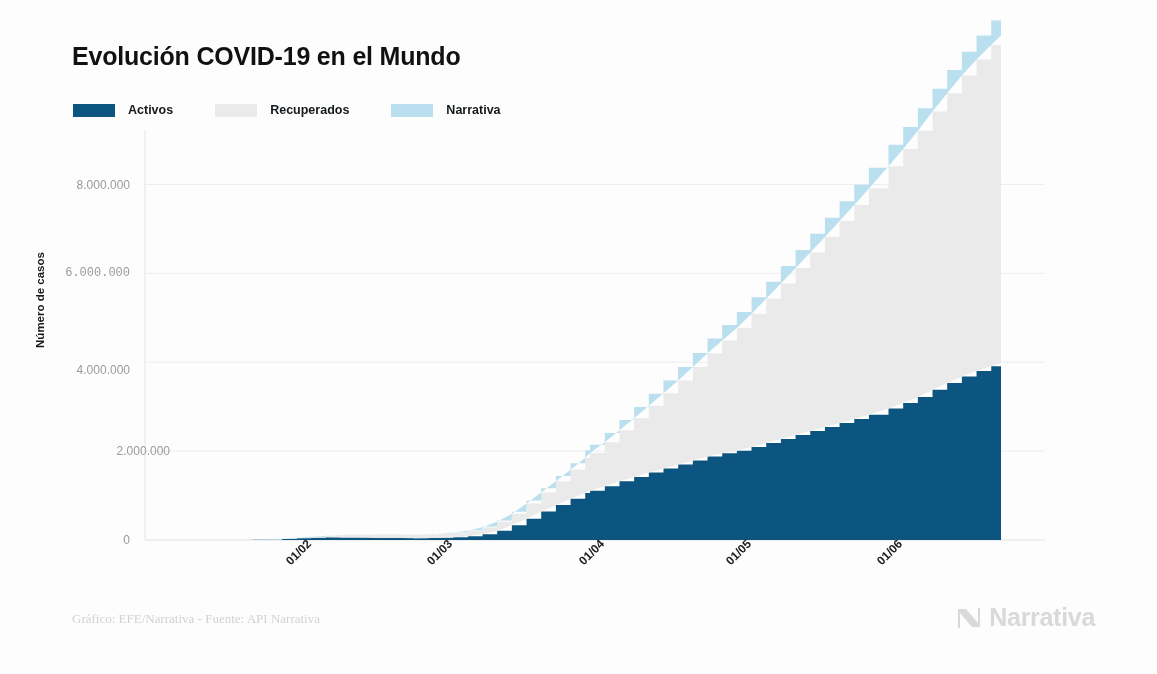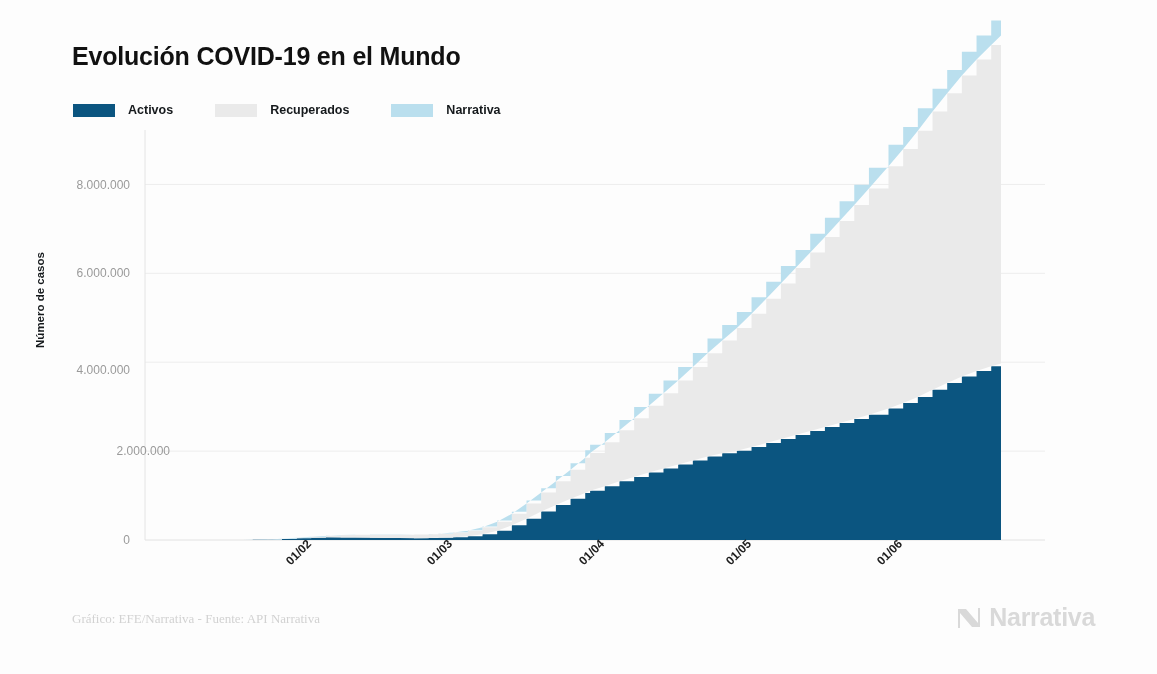--- a/index.html
+++ b/index.html
@@ -148,21 +148,21 @@
         <line x1="145" x2="1045" y1="184.44444444444446" y2="184.44444444444446" stroke="#ededed" stroke-width="1"></line>
         <line x1="145" x2="145" y1="130" y2="540" stroke="#e4e4e4" stroke-width="1"></line>
         <path d="M 145 540 L 145 540 L 169.45714285714286 540 L 169.45714285714286 540 L 193.9142857142857 540 L 193.9142857142857 540 L 218.37142857142857 540 L 218.37142857142857 540 L 242.82857142857142 540 L 242.82857142857142 539.9555555555555 L 252.61142857142858 539.9555555555555 L 252.61142857142858 539.8666666666667 L 267.2857142857143 539.8666666666667 L 267.2857142857143 539.6444444444444 L 281.96000000000004 539.6444444444444 L 281.96000000000004 539.1111111111111 L 296.63428571428574 539.1111111111111 L 296.63428571428574 538.3111111111111 L 311.30857142857144 538.3111111111111 L 311.30857142857144 537.6888888888889 L 325.98285714285714 537.6888888888889 L 325.98285714285714 537.3333333333334 L 340.65714285714284 537.3333333333334 L 340.65714285714284 537.4222222222222 L 355.33142857142855 537.4222222222222 L 355.33142857142855 537.5555555555555 L 370.00571428571425 537.5555555555555 L 370.00571428571425 537.7777777777778 L 384.68000000000006 537.7777777777778 L 384.68000000000006 537.9555555555555 L 399.3542857142857 537.9555555555555 L 399.3542857142857 538.0888888888888 L 414.0285714285714 538.0888888888888 L 414.0285714285714 538.1333333333333 L 428.7028571428571 538.1333333333333 L 428.7028571428571 538 L 438.48571428571427 538 L 438.48571428571427 537.7777777777778 L 453.15999999999997 537.7777777777778 L 453.15999999999997 537.2444444444444 L 467.8342857142857 537.2444444444444 L 467.8342857142857 536.2222222222222 L 482.50857142857143 536.2222222222222 L 482.50857142857143 534.2222222222222 L 497.18285714285713 534.2222222222222 L 497.18285714285713 530.6666666666666 L 511.85714285714283 530.6666666666666 L 511.85714285714283 525.3333333333334 L 526.5314285714286 525.3333333333334 L 526.5314285714286 518.6666666666666 L 541.2057142857143 518.6666666666666 L 541.2057142857143 511.55555555555554 L 555.88 511.55555555555554 L 555.88 504.8888888888889 L 570.5542857142857 504.8888888888889 L 570.5542857142857 498.6666666666667 L 585.2285714285714 498.6666666666667 L 585.2285714285714 492.8888888888889 L 590.12 492.8888888888889 L 590.12 490.6666666666667 L 604.7942857142857 490.6666666666667 L 604.7942857142857 486.22222222222223 L 619.4685714285714 486.22222222222223 L 619.4685714285714 481.3333333333333 L 634.1428571428571 481.3333333333333 L 634.1428571428571 476.8888888888889 L 648.8171428571428 476.8888888888889 L 648.8171428571428 472.44444444444446 L 663.4914285714286 472.44444444444446 L 663.4914285714286 468.44444444444446 L 678.1657142857143 468.44444444444446 L 678.1657142857143 464.44444444444446 L 692.84 464.44444444444446 L 692.84 460.44444444444446 L 707.5142857142857 460.44444444444446 L 707.5142857142857 456.44444444444446 L 722.1885714285714 456.44444444444446 L 722.1885714285714 453.3333333333333 L 736.8628571428571 453.3333333333333 L 736.8628571428571 450.6666666666667 L 751.5371428571428 450.6666666666667 L 751.5371428571428 447.1111111111111 L 766.2114285714287 447.1111111111111 L 766.2114285714287 443.1111111111111 L 780.8857142857144 443.1111111111111 L 780.8857142857144 439.1111111111111 L 795.5600000000001 439.1111111111111 L 795.5600000000001 435.1111111111111 L 810.2342857142858 435.1111111111111 L 810.2342857142858 431.1111111111111 L 824.9085714285715 431.1111111111111 L 824.9085714285715 427.1111111111111 L 839.5828571428572 427.1111111111111 L 839.5828571428572 423.1111111111111 L 854.2571428571429 423.1111111111111 L 854.2571428571429 419.1111111111111 L 868.9314285714286 419.1111111111111 L 868.9314285714286 414.66666666666663 L 888.4971428571429 414.66666666666663 L 888.4971428571429 408.44444444444446 L 903.1714285714286 408.44444444444446 L 903.1714285714286 403.1111111111111 L 917.8457142857143 403.1111111111111 L 917.8457142857143 396.8888888888889 L 932.52 396.8888888888889 L 932.52 389.7777777777778 L 947.1942857142857 389.7777777777778 L 947.1942857142857 383.1111111111111 L 961.8685714285714 383.1111111111111 L 961.8685714285714 376.44444444444446 L 976.5428571428571 376.44444444444446 L 976.5428571428571 371.1111111111111 L 991.2171428571428 371.1111111111111 L 991.2171428571428 366.2222222222222 L 1001 366.2222222222222 L 1001 363.55555555555554 L 1001 540 L 991.2171428571428 540 L 976.5428571428571 540 L 961.8685714285714 540 L 947.1942857142857 540 L 932.52 540 L 917.8457142857143 540 L 903.1714285714286 540 L 888.4971428571429 540 L 868.9314285714286 540 L 854.2571428571429 540 L 839.5828571428572 540 L 824.9085714285715 540 L 810.2342857142858 540 L 795.5600000000001 540 L 780.8857142857144 540 L 766.2114285714287 540 L 751.5371428571428 540 L 736.8628571428571 540 L 722.1885714285714 540 L 707.5142857142857 540 L 692.84 540 L 678.1657142857143 540 L 663.4914285714286 540 L 648.8171428571428 540 L 634.1428571428571 540 L 619.4685714285714 540 L 604.7942857142857 540 L 590.12 540 L 585.2285714285714 540 L 570.5542857142857 540 L 555.88 540 L 541.2057142857143 540 L 526.5314285714286 540 L 511.85714285714283 540 L 497.18285714285713 540 L 482.50857142857143 540 L 467.8342857142857 540 L 453.15999999999997 540 L 438.48571428571427 540 L 428.7028571428571 540 L 414.0285714285714 540 L 399.3542857142857 540 L 384.68000000000006 540 L 370.00571428571425 540 L 355.33142857142855 540 L 340.65714285714284 540 L 325.98285714285714 540 L 311.30857142857144 540 L 296.63428571428574 540 L 281.96000000000004 540 L 267.2857142857143 540 L 252.61142857142858 540 L 242.82857142857142 540 L 218.37142857142857 540 L 193.9142857142857 540 L 169.45714285714286 540 L 145 540 Z" fill="#0b5580"></path>
         <path d="M 145 540 L 145 540 L 169.45714285714286 540 L 169.45714285714286 540 L 193.9142857142857 540 L 193.9142857142857 540 L 218.37142857142857 540 L 218.37142857142857 540 L 242.82857142857142 540 L 242.82857142857142 539.9555555555555 L 252.61142857142858 539.9555555555555 L 252.61142857142858 539.8222222222222 L 267.2857142857143 539.8222222222222 L 267.2857142857143 539.5111111111111 L 281.96000000000004 539.5111111111111 L 281.96000000000004 538.8444444444444 L 296.63428571428574 538.8444444444444 L 296.63428571428574 537.7777777777778 L 311.30857142857144 537.7777777777778 L 311.30857142857144 536.7111111111111 L 325.98285714285714 536.7111111111111 L 325.98285714285714 535.7333333333333 L 340.65714285714284 535.7333333333333 L 340.65714285714284 535.1111111111111 L 355.33142857142855 535.1111111111111 L 355.33142857142855 534.8 L 370.00571428571425 534.8 L 370.00571428571425 534.7555555555556 L 384.68000000000006 534.7555555555556 L 384.68000000000006 534.7555555555556 L 399.3542857142857 534.7555555555556 L 399.3542857142857 534.7111111111111 L 414.0285714285714 534.7111111111111 L 414.0285714285714 534.5777777777778 L 428.7028571428571 534.5777777777778 L 428.7028571428571 534.1777777777778 L 438.48571428571427 534.1777777777778 L 438.48571428571427 533.6888888888889 L 453.15999999999997 533.6888888888889 L 453.15999999999997 532.5777777777778 L 467.8342857142857 532.5777777777778 L 467.8342857142857 530.6666666666666 L 482.50857142857143 530.6666666666666 L 482.50857142857143 527.3333333333334 L 497.18285714285713 527.3333333333334 L 497.18285714285713 521.7777777777778 L 511.85714285714283 521.7777777777778 L 511.85714285714283 513.7777777777778 L 526.5314285714286 513.7777777777778 L 526.5314285714286 503.55555555555554 L 541.2057142857143 503.55555555555554 L 541.2057142857143 492.44444444444446 L 555.88 492.44444444444446 L 555.88 481.3333333333333 L 570.5542857142857 481.3333333333333 L 570.5542857142857 469.77777777777777 L 585.2285714285714 469.77777777777777 L 585.2285714285714 457.77777777777777 L 590.12 457.77777777777777 L 590.12 452.8888888888889 L 604.7942857142857 452.8888888888889 L 604.7942857142857 442.22222222222223 L 619.4685714285714 442.22222222222223 L 619.4685714285714 430.22222222222223 L 634.1428571428571 430.22222222222223 L 634.1428571428571 418.22222222222223 L 648.8171428571428 418.22222222222223 L 648.8171428571428 405.77777777777777 L 663.4914285714286 405.77777777777777 L 663.4914285714286 393.33333333333337 L 678.1657142857143 393.33333333333337 L 678.1657142857143 380.44444444444446 L 692.84 380.44444444444446 L 692.84 367.1111111111111 L 707.5142857142857 367.1111111111111 L 707.5142857142857 353.33333333333337 L 722.1885714285714 353.33333333333337 L 722.1885714285714 340.44444444444446 L 736.8628571428571 340.44444444444446 L 736.8628571428571 328 L 751.5371428571428 328 L 751.5371428571428 313.77777777777777 L 766.2114285714287 313.77777777777777 L 766.2114285714287 298.66666666666663 L 780.8857142857144 298.66666666666663 L 780.8857142857144 283.55555555555554 L 795.5600000000001 283.55555555555554 L 795.5600000000001 268 L 810.2342857142858 268 L 810.2342857142858 252.44444444444446 L 824.9085714285715 252.44444444444446 L 824.9085714285715 236.8888888888889 L 839.5828571428572 236.8888888888889 L 839.5828571428572 220.88888888888886 L 854.2571428571429 220.88888888888886 L 854.2571428571429 204.8888888888889 L 868.9314285714286 204.8888888888889 L 868.9314285714286 188.4444444444444 L 888.4971428571429 188.4444444444444 L 888.4971428571429 166.22222222222223 L 903.1714285714286 166.22222222222223 L 903.1714285714286 148.8888888888889 L 917.8457142857143 148.8888888888889 L 917.8457142857143 130.66666666666663 L 932.52 130.66666666666663 L 932.52 111.55555555555554 L 947.1942857142857 111.55555555555554 L 947.1942857142857 93.33333333333331 L 961.8685714285714 93.33333333333331 L 961.8685714285714 75.55555555555554 L 976.5428571428571 75.55555555555554 L 976.5428571428571 59.5555555555556 L 991.2171428571428 59.5555555555556 L 991.2171428571428 44.88888888888886 L 1001 44.88888888888886 L 1001 35.55555555555554 L 1001 363.55555555555554 L 991.2171428571428 366.2222222222222 L 976.5428571428571 371.1111111111111 L 961.8685714285714 376.44444444444446 L 947.1942857142857 383.1111111111111 L 932.52 389.7777777777778 L 917.8457142857143 396.8888888888889 L 903.1714285714286 403.1111111111111 L 888.4971428571429 408.44444444444446 L 868.9314285714286 414.66666666666663 L 854.2571428571429 419.1111111111111 L 839.5828571428572 423.1111111111111 L 824.9085714285715 427.1111111111111 L 810.2342857142858 431.1111111111111 L 795.5600000000001 435.1111111111111 L 780.8857142857144 439.1111111111111 L 766.2114285714287 443.1111111111111 L 751.5371428571428 447.1111111111111 L 736.8628571428571 450.6666666666667 L 722.1885714285714 453.3333333333333 L 707.5142857142857 456.44444444444446 L 692.84 460.44444444444446 L 678.1657142857143 464.44444444444446 L 663.4914285714286 468.44444444444446 L 648.8171428571428 472.44444444444446 L 634.1428571428571 476.8888888888889 L 619.4685714285714 481.3333333333333 L 604.7942857142857 486.22222222222223 L 590.12 490.6666666666667 L 585.2285714285714 492.8888888888889 L 570.5542857142857 498.6666666666667 L 555.88 504.8888888888889 L 541.2057142857143 511.55555555555554 L 526.5314285714286 518.6666666666666 L 511.85714285714283 525.3333333333334 L 497.18285714285713 530.6666666666666 L 482.50857142857143 534.2222222222222 L 467.8342857142857 536.2222222222222 L 453.15999999999997 537.2444444444444 L 438.48571428571427 537.7777777777778 L 428.7028571428571 538 L 414.0285714285714 538.1333333333333 L 399.3542857142857 538.0888888888888 L 384.68000000000006 537.9555555555555 L 370.00571428571425 537.7777777777778 L 355.33142857142855 537.5555555555555 L 340.65714285714284 537.4222222222222 L 325.98285714285714 537.3333333333334 L 311.30857142857144 537.6888888888889 L 296.63428571428574 538.3111111111111 L 281.96000000000004 539.1111111111111 L 267.2857142857143 539.6444444444444 L 252.61142857142858 539.8666666666667 L 242.82857142857142 539.9555555555555 L 218.37142857142857 540 L 193.9142857142857 540 L 169.45714285714286 540 L 145 540 Z" fill="#eaeaea"></path>
         <path d="M 145 540 L 145 540 L 169.45714285714286 540 L 169.45714285714286 540 L 193.9142857142857 540 L 193.9142857142857 540 L 218.37142857142857 540 L 218.37142857142857 540 L 242.82857142857142 540 L 242.82857142857142 539.9555555555555 L 252.61142857142858 539.9555555555555 L 252.61142857142858 539.8222222222222 L 267.2857142857143 539.8222222222222 L 267.2857142857143 539.5022222222223 L 281.96000000000004 539.5022222222223 L 281.96000000000004 538.8222222222222 L 296.63428571428574 538.8222222222222 L 296.63428571428574 537.7333333333333 L 311.30857142857144 537.7333333333333 L 311.30857142857144 536.6311111111111 L 325.98285714285714 536.6311111111111 L 325.98285714285714 535.6177777777777 L 340.65714285714284 535.6177777777777 L 340.65714285714284 534.9733333333334 L 355.33142857142855 534.9733333333334 L 355.33142857142855 534.6533333333333 L 370.00571428571425 534.6533333333333 L 370.00571428571425 534.6044444444444 L 384.68000000000006 534.6044444444444 L 384.68000000000006 534.6 L 399.3542857142857 534.6 L 399.3542857142857 534.5511111111111 L 414.0285714285714 534.5511111111111 L 414.0285714285714 534.4088888888889 L 428.7028571428571 534.4088888888889 L 428.7028571428571 533.9911111111111 L 438.48571428571427 533.9911111111111 L 438.48571428571427 533.4666666666667 L 453.15999999999997 533.4666666666667 L 453.15999999999997 532.2666666666667 L 467.8342857142857 532.2666666666667 L 467.8342857142857 530.1777777777778 L 482.50857142857143 530.1777777777778 L 482.50857142857143 526.5333333333333 L 497.18285714285713 526.5333333333333 L 497.18285714285713 520.4444444444445 L 511.85714285714283 520.4444444444445 L 511.85714285714283 511.68888888888887 L 526.5314285714286 511.68888888888887 L 526.5314285714286 500.5333333333333 L 541.2057142857143 500.5333333333333 L 541.2057142857143 488.35555555555555 L 555.88 488.35555555555555 L 555.88 476.0888888888889 L 570.5542857142857 476.0888888888889 L 570.5542857142857 463.3333333333333 L 585.2285714285714 463.3333333333333 L 585.2285714285714 450.1333333333333 L 590.12 450.1333333333333 L 590.12 444.8 L 604.7942857142857 444.8 L 604.7942857142857 433.1111111111111 L 619.4685714285714 433.1111111111111 L 619.4685714285714 420.0888888888889 L 634.1428571428571 420.0888888888889 L 634.1428571428571 407.1111111111111 L 648.8171428571428 407.1111111111111 L 648.8171428571428 393.77777777777777 L 663.4914285714286 393.77777777777777 L 663.4914285714286 380.5333333333333 L 678.1657142857143 380.5333333333333 L 678.1657142857143 366.8888888888889 L 692.84 366.8888888888889 L 692.84 352.8888888888889 L 707.5142857142857 352.8888888888889 L 707.5142857142857 338.4888888888889 L 722.1885714285714 338.4888888888889 L 722.1885714285714 325.02222222222224 L 736.8628571428571 325.02222222222224 L 736.8628571428571 312.08888888888885 L 751.5371428571428 312.08888888888885 L 751.5371428571428 297.3333333333333 L 766.2114285714287 297.3333333333333 L 766.2114285714287 281.68888888888887 L 780.8857142857144 281.68888888888887 L 780.8857142857144 266.0444444444444 L 795.5600000000001 266.0444444444444 L 795.5600000000001 249.95555555555552 L 810.2342857142858 249.95555555555552 L 810.2342857142858 233.86666666666667 L 824.9085714285715 233.86666666666667 L 824.9085714285715 217.77777777777777 L 839.5828571428572 217.77777777777777 L 839.5828571428572 201.2444444444444 L 854.2571428571429 201.2444444444444 L 854.2571428571429 184.7111111111111 L 868.9314285714286 184.7111111111111 L 868.9314285714286 167.73333333333335 L 888.4971428571429 167.73333333333335 L 888.4971428571429 144.84444444444443 L 903.1714285714286 144.84444444444443 L 903.1714285714286 127.02222222222218 L 917.8457142857143 127.02222222222218 L 917.8457142857143 108.31111111111107 L 932.52 108.31111111111107 L 932.52 88.71111111111111 L 947.1942857142857 88.71111111111111 L 947.1942857142857 70.04444444444448 L 961.8685714285714 70.04444444444448 L 961.8685714285714 51.822222222222194 L 976.5428571428571 51.822222222222194 L 976.5428571428571 35.422222222222274 L 991.2171428571428 35.422222222222274 L 991.2171428571428 20.399999999999977 L 1001 20.399999999999977 L 1001 10.844444444444434 L 1001 35.55555555555554 L 991.2171428571428 44.88888888888886 L 976.5428571428571 59.5555555555556 L 961.8685714285714 75.55555555555554 L 947.1942857142857 93.33333333333331 L 932.52 111.55555555555554 L 917.8457142857143 130.66666666666663 L 903.1714285714286 148.8888888888889 L 888.4971428571429 166.22222222222223 L 868.9314285714286 188.4444444444444 L 854.2571428571429 204.8888888888889 L 839.5828571428572 220.88888888888886 L 824.9085714285715 236.8888888888889 L 810.2342857142858 252.44444444444446 L 795.5600000000001 268 L 780.8857142857144 283.55555555555554 L 766.2114285714287 298.66666666666663 L 751.5371428571428 313.77777777777777 L 736.8628571428571 328 L 722.1885714285714 340.44444444444446 L 707.5142857142857 353.33333333333337 L 692.84 367.1111111111111 L 678.1657142857143 380.44444444444446 L 663.4914285714286 393.33333333333337 L 648.8171428571428 405.77777777777777 L 634.1428571428571 418.22222222222223 L 619.4685714285714 430.22222222222223 L 604.7942857142857 442.22222222222223 L 590.12 452.8888888888889 L 585.2285714285714 457.77777777777777 L 570.5542857142857 469.77777777777777 L 555.88 481.3333333333333 L 541.2057142857143 492.44444444444446 L 526.5314285714286 503.55555555555554 L 511.85714285714283 513.7777777777778 L 497.18285714285713 521.7777777777778 L 482.50857142857143 527.3333333333334 L 467.8342857142857 530.6666666666666 L 453.15999999999997 532.5777777777778 L 438.48571428571427 533.6888888888889 L 428.7028571428571 534.1777777777778 L 414.0285714285714 534.5777777777778 L 399.3542857142857 534.7111111111111 L 384.68000000000006 534.7555555555556 L 370.00571428571425 534.7555555555556 L 355.33142857142855 534.8 L 340.65714285714284 535.1111111111111 L 325.98285714285714 535.7333333333333 L 311.30857142857144 536.7111111111111 L 296.63428571428574 537.7777777777778 L 281.96000000000004 538.8444444444444 L 267.2857142857143 539.5111111111111 L 252.61142857142858 539.8222222222222 L 242.82857142857142 539.9555555555555 L 218.37142857142857 540 L 193.9142857142857 540 L 169.45714285714286 540 L 145 540 Z" fill="#badfee"></path>
       </svg>
     <div id="ytick-layer">
         <div class="ytick-label" style="top: 540px; left: 0px; width: 130px;">0</div>
         <div class="ytick-label" style="top: 451.111px; left: 0px; width: 130px; margin-left: 40px;">2.000.000</div>
         <div class="ytick-label" style="top: 370px; left: 0px; width: 130px;">4.000.000</div>
-        <div class="ytick-label" style="top: 273.333px; left: 0px; width: 130px;">6.000.000</div>
+        <div class="ytick-label" style="top: 273.333px; left: 0px; width: 130px; font-family: Liberation Mono, monospace;">6.000.000</div>
         <div class="ytick-label" style="top: 185px; left: 0px; width: 130px;">8.000.000</div>
       </div>
     <div id="xtick-layer">
         <div class="xtick-label" style="left: 282.634px; top: 558px;">01/02</div>
         <div class="xtick-label" style="left: 424.486px; top: 558px;">01/03</div>
         <div class="xtick-label" style="left: 576.12px; top: 558px;">01/04</div>
         <div class="xtick-label" style="left: 722.863px; top: 558px;">01/05</div>
         <div class="xtick-label" style="left: 874.497px; top: 558px;">01/06</div>
       </div>
   </div>

